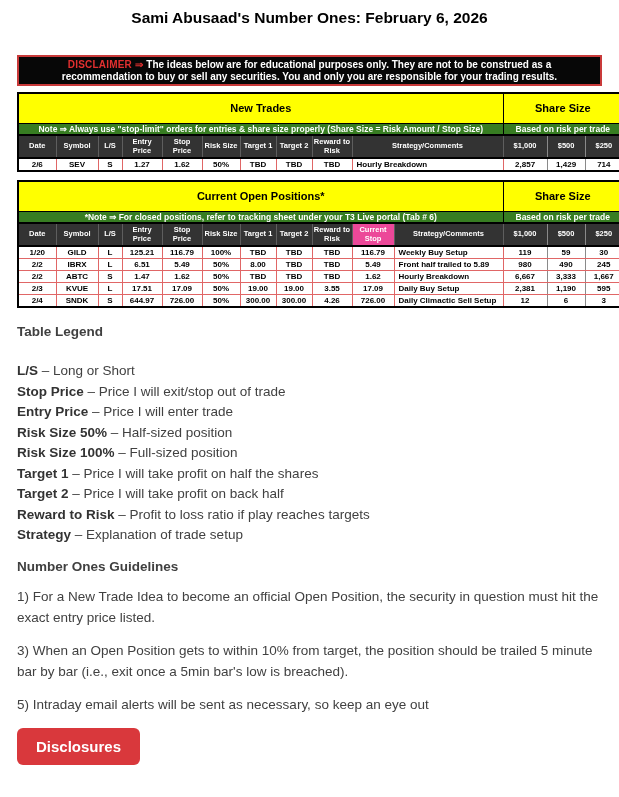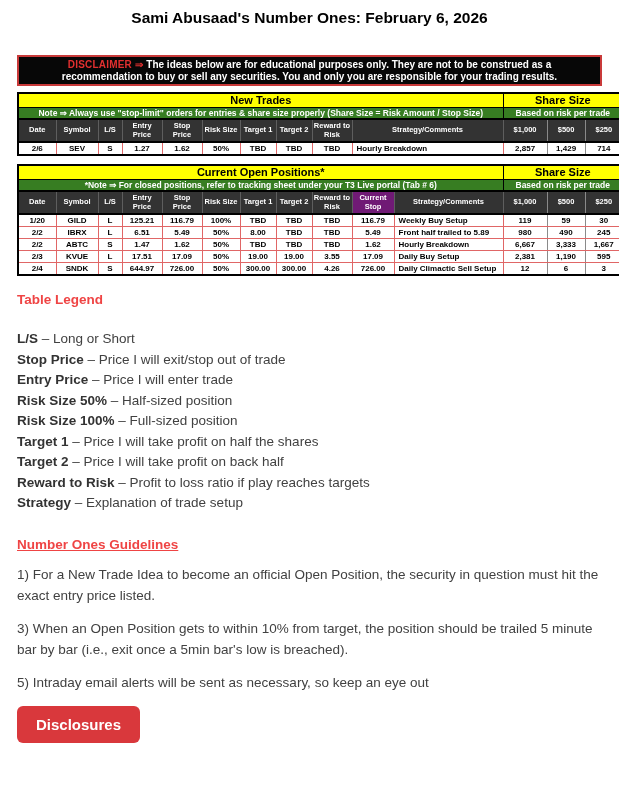--- a/index.html
+++ b/index.html
@@ -38,21 +38,21 @@
   }
   table.trades th, table.trades td {
     overflow: hidden;
     font-family: "Liberation Sans", sans-serif;
   }
   tr.title-row th {
     background: #ffff00;
     color: #000;
     font-size: 11px;
     font-weight: bold;
-    height: 14px;
+    height: 30px;
     border: 1px solid #000;
     text-align: center;
     white-space: nowrap;
   }
   tr.note-row th {
     background: #377d22;
     color: #fff;
     font-size: 8.5px;
     font-weight: bold;
     height: 12px;
@@ -67,21 +67,21 @@
     font-weight: bold;
     line-height: 8.5px;
     padding: 2px 1px;
     height: 19px;
     border: 1px solid #5e5e5e;
     border-top: 2px solid #000;
     border-bottom: 2px solid #000;
     text-align: center;
     white-space: normal;
   }
-  tr.cols-row th.red-col { background: #701a75; }
+  tr.cols-row th.red-col { background: #ec4899; }
   tbody.data-rows td {
     background: #fff;
     color: #000;
     font-size: 8px;
     font-weight: bold;
     text-align: center;
     height: 12px;
     line-height: 9px;
     padding: 1px 2px;
     border: 1px solid #e06666;
@@ -92,27 +92,27 @@
     padding-left: 4px;
     border-left: 1px solid #000;
   }
   td.share-col, th.share-col { border-left-color: #8a8a8a !important; border-right-color: #8a8a8a !important; }
   tbody.data-rows td.share-first, tr.cols-row th.share-first { border-left: 1px solid #000 !important; }
   .tbl-gap { height: 8px; }
   .body-copy { margin: 0 17px; color: #414141; }
   .legend-heading, .guidelines-heading {
     font-size: 13.5px;
     font-weight: bold;
-    color: #ef4444;
+    color: #404040;
   }
   .legend-heading { margin-top: 16px; }
   .legend-list { margin-top: 22px; }
   .legend-line { font-size: 13.5px; line-height: 20.5px; }
   .legend-line b { color: #333; }
-  .guidelines-heading { margin-top: 23px; text-decoration: underline; }
+  .guidelines-heading { margin-top: 13px; }
   .guideline { font-size: 13.5px; line-height: 21px; margin-top: 12px; max-width: 585px; }
   .disclosures-btn {
     display: inline-block;
     margin: 13px 0 0 17px;
     background: #d9383c;
     color: #ffffff;
     font-family: "Liberation Sans", sans-serif;
     font-size: 15px;
     font-weight: bold;
     border: none;

